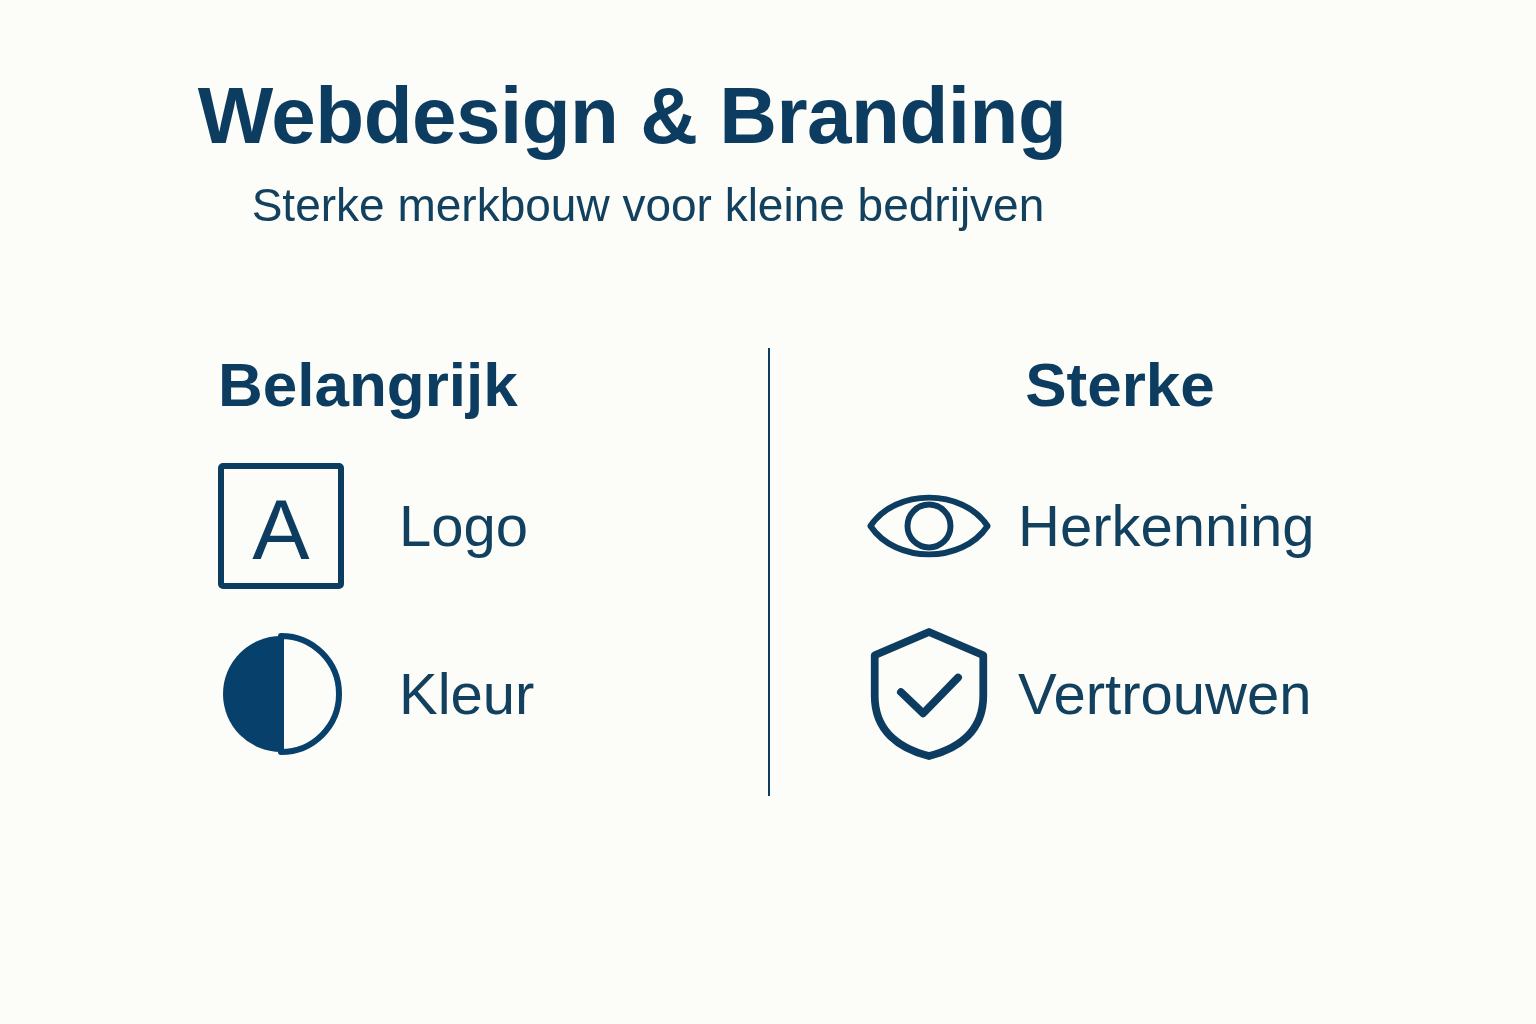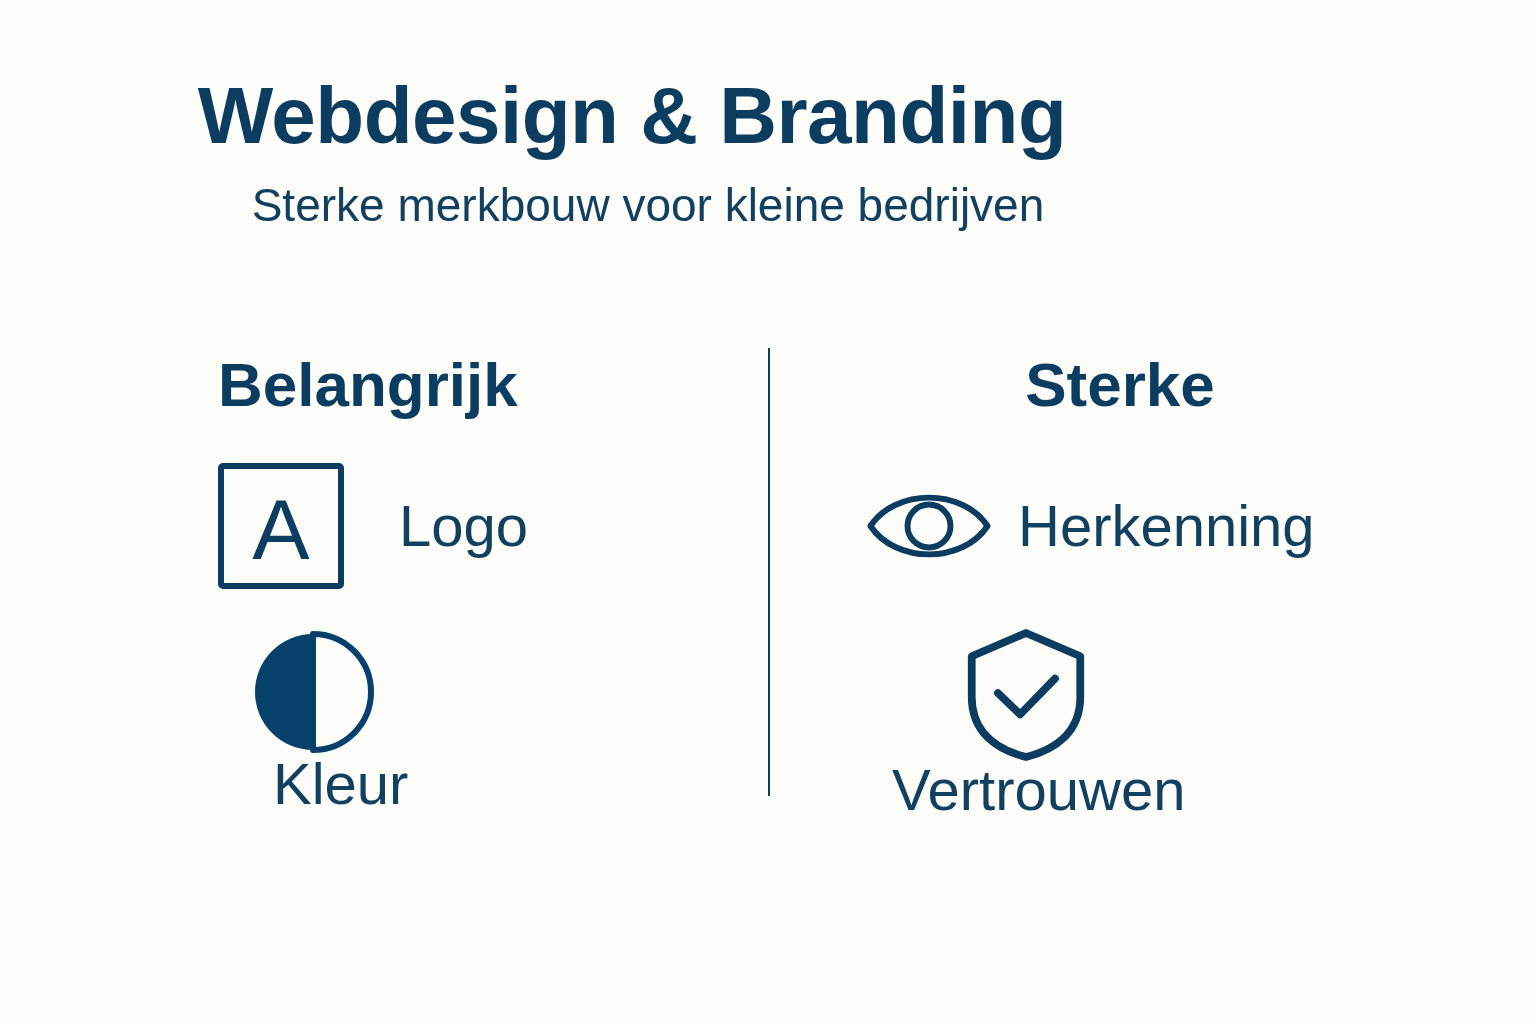--- a/index.html
+++ b/index.html
@@ -87,21 +87,21 @@
 
   .row {
     position: absolute;
     display: flex;
     align-items: center;
     height: 130px;
   }
   .row-left  { left: 38px; }
   .row-right { left: 36px; }
   .row-1 { top: 113px; }
-  .row-2 { top: 281px; flex-direction: column; }
+  .row-2 { top: 281px; }
 
   .icon-slot {
     width: 126px;
     height: 132px;
     flex: 0 0 126px;
     display: flex;
     align-items: center;
     justify-content: center;
   }
   .row-label {

